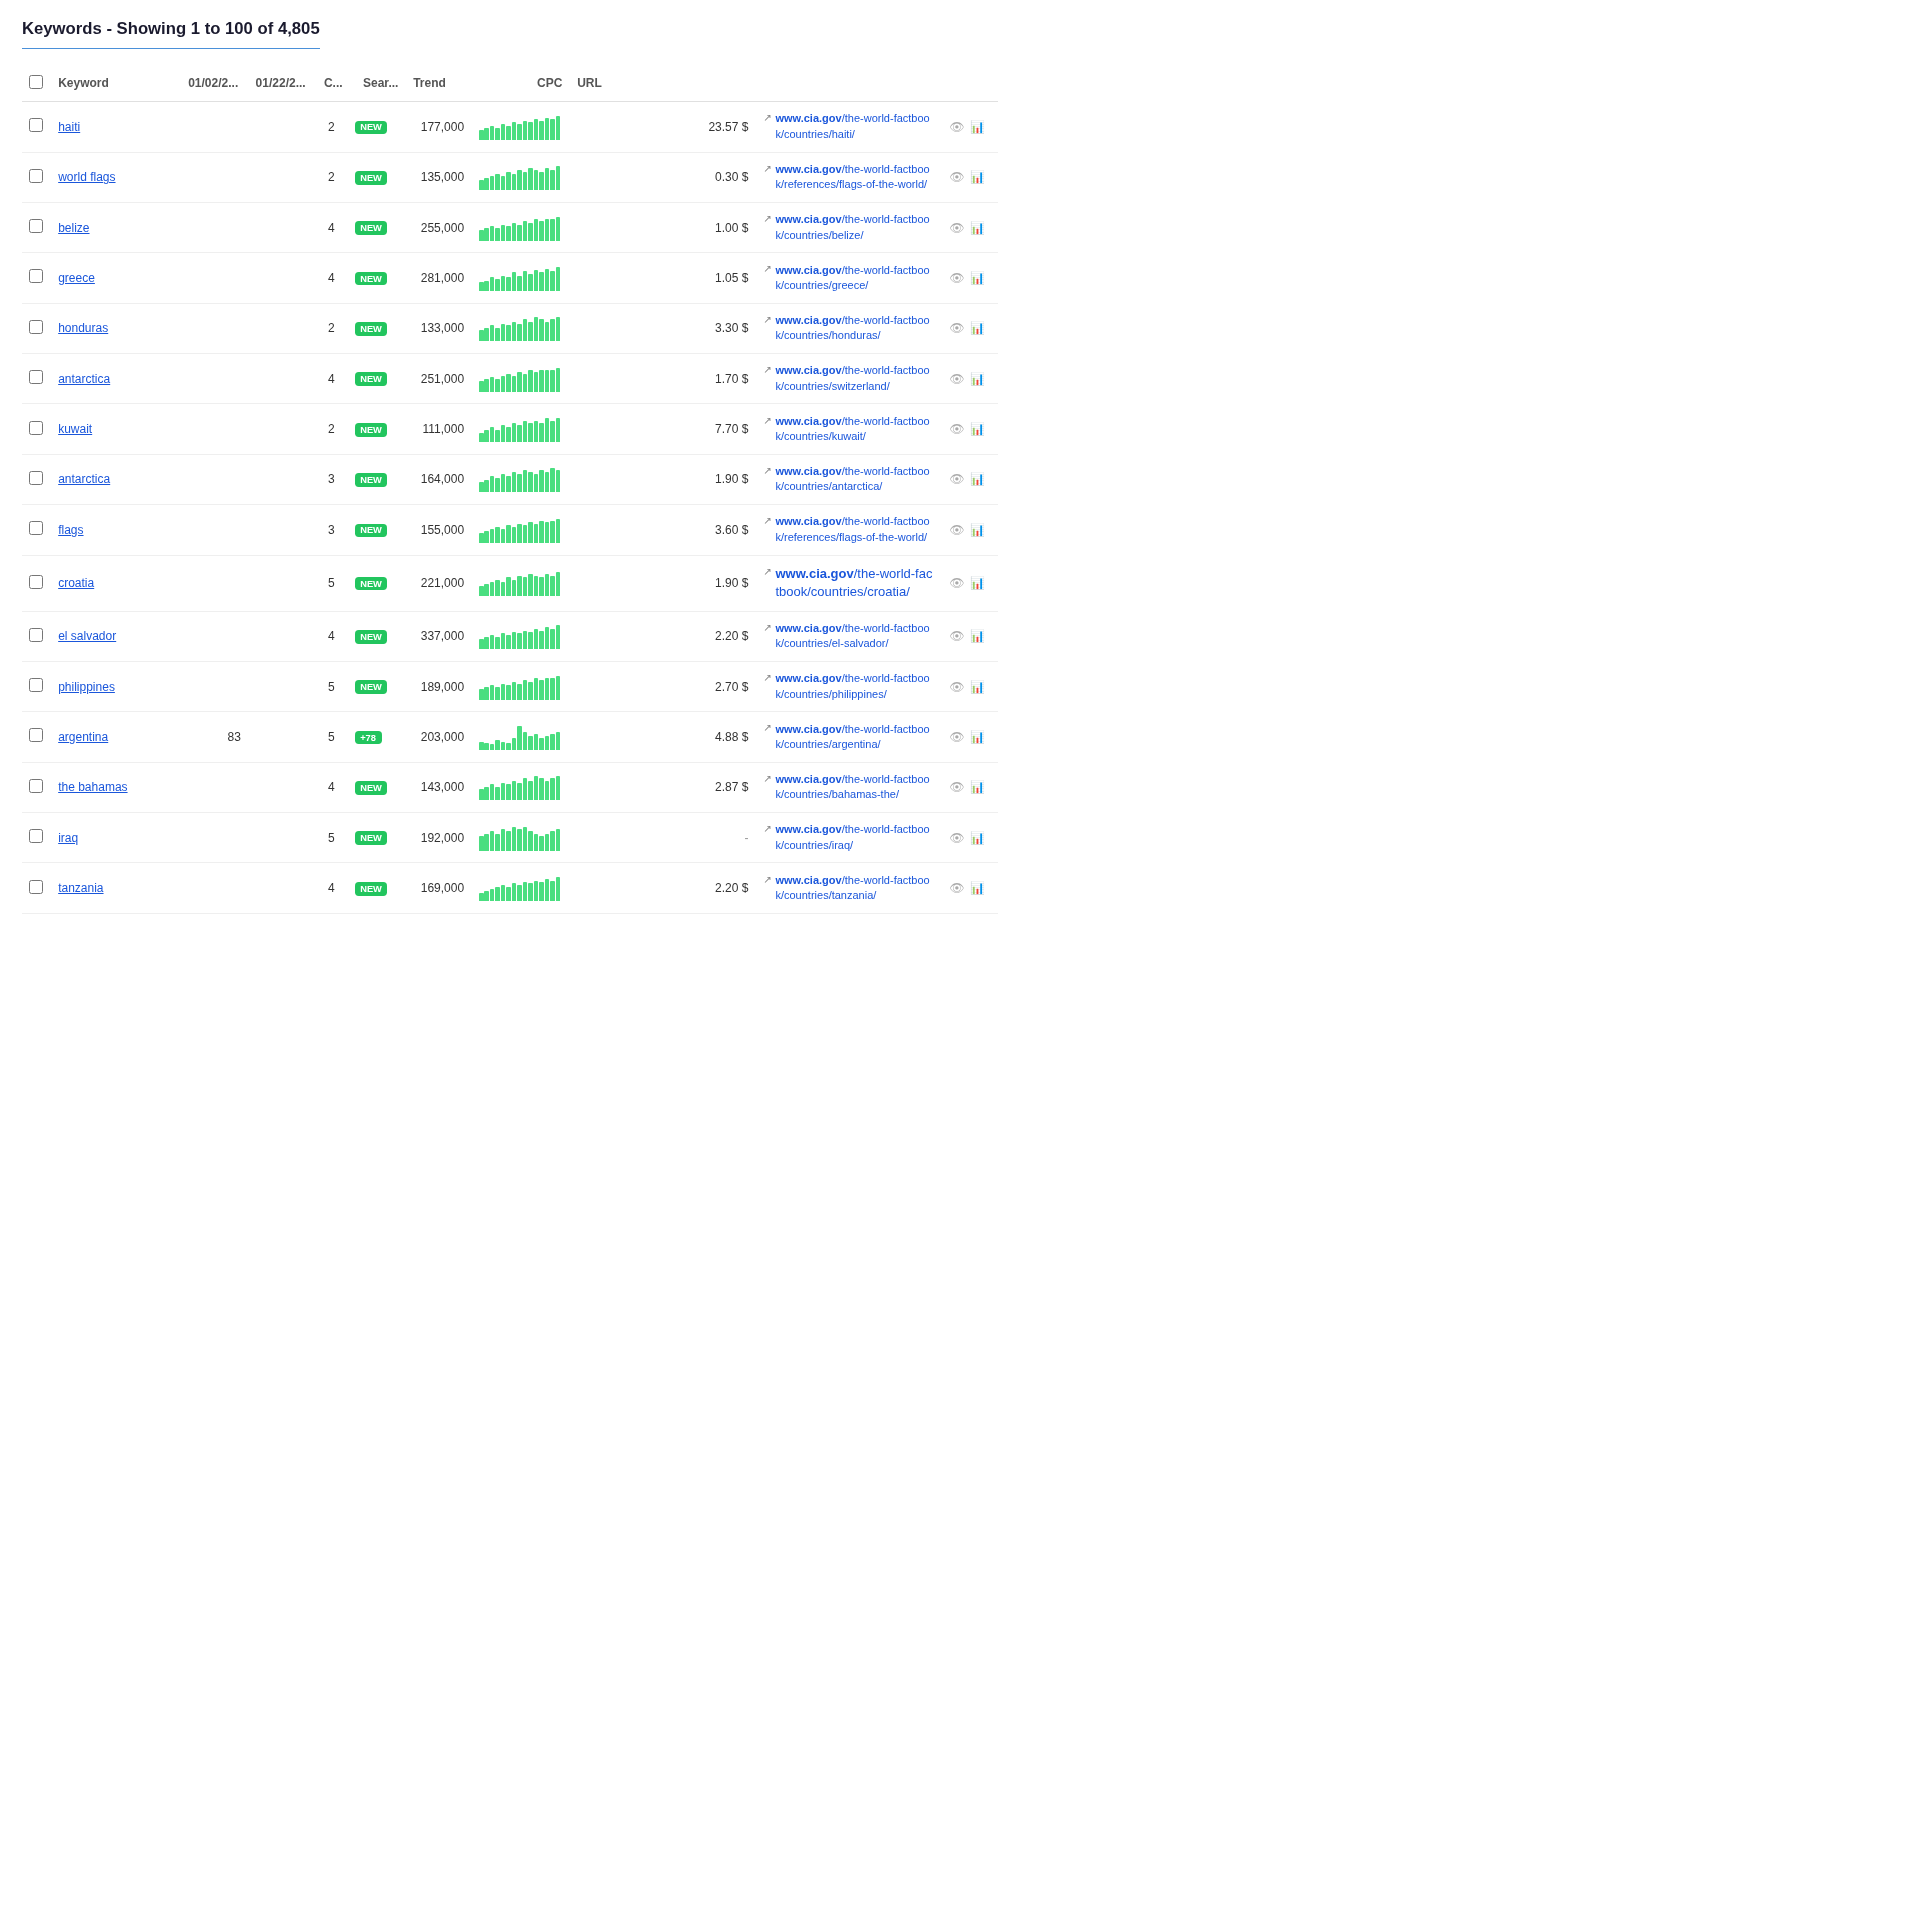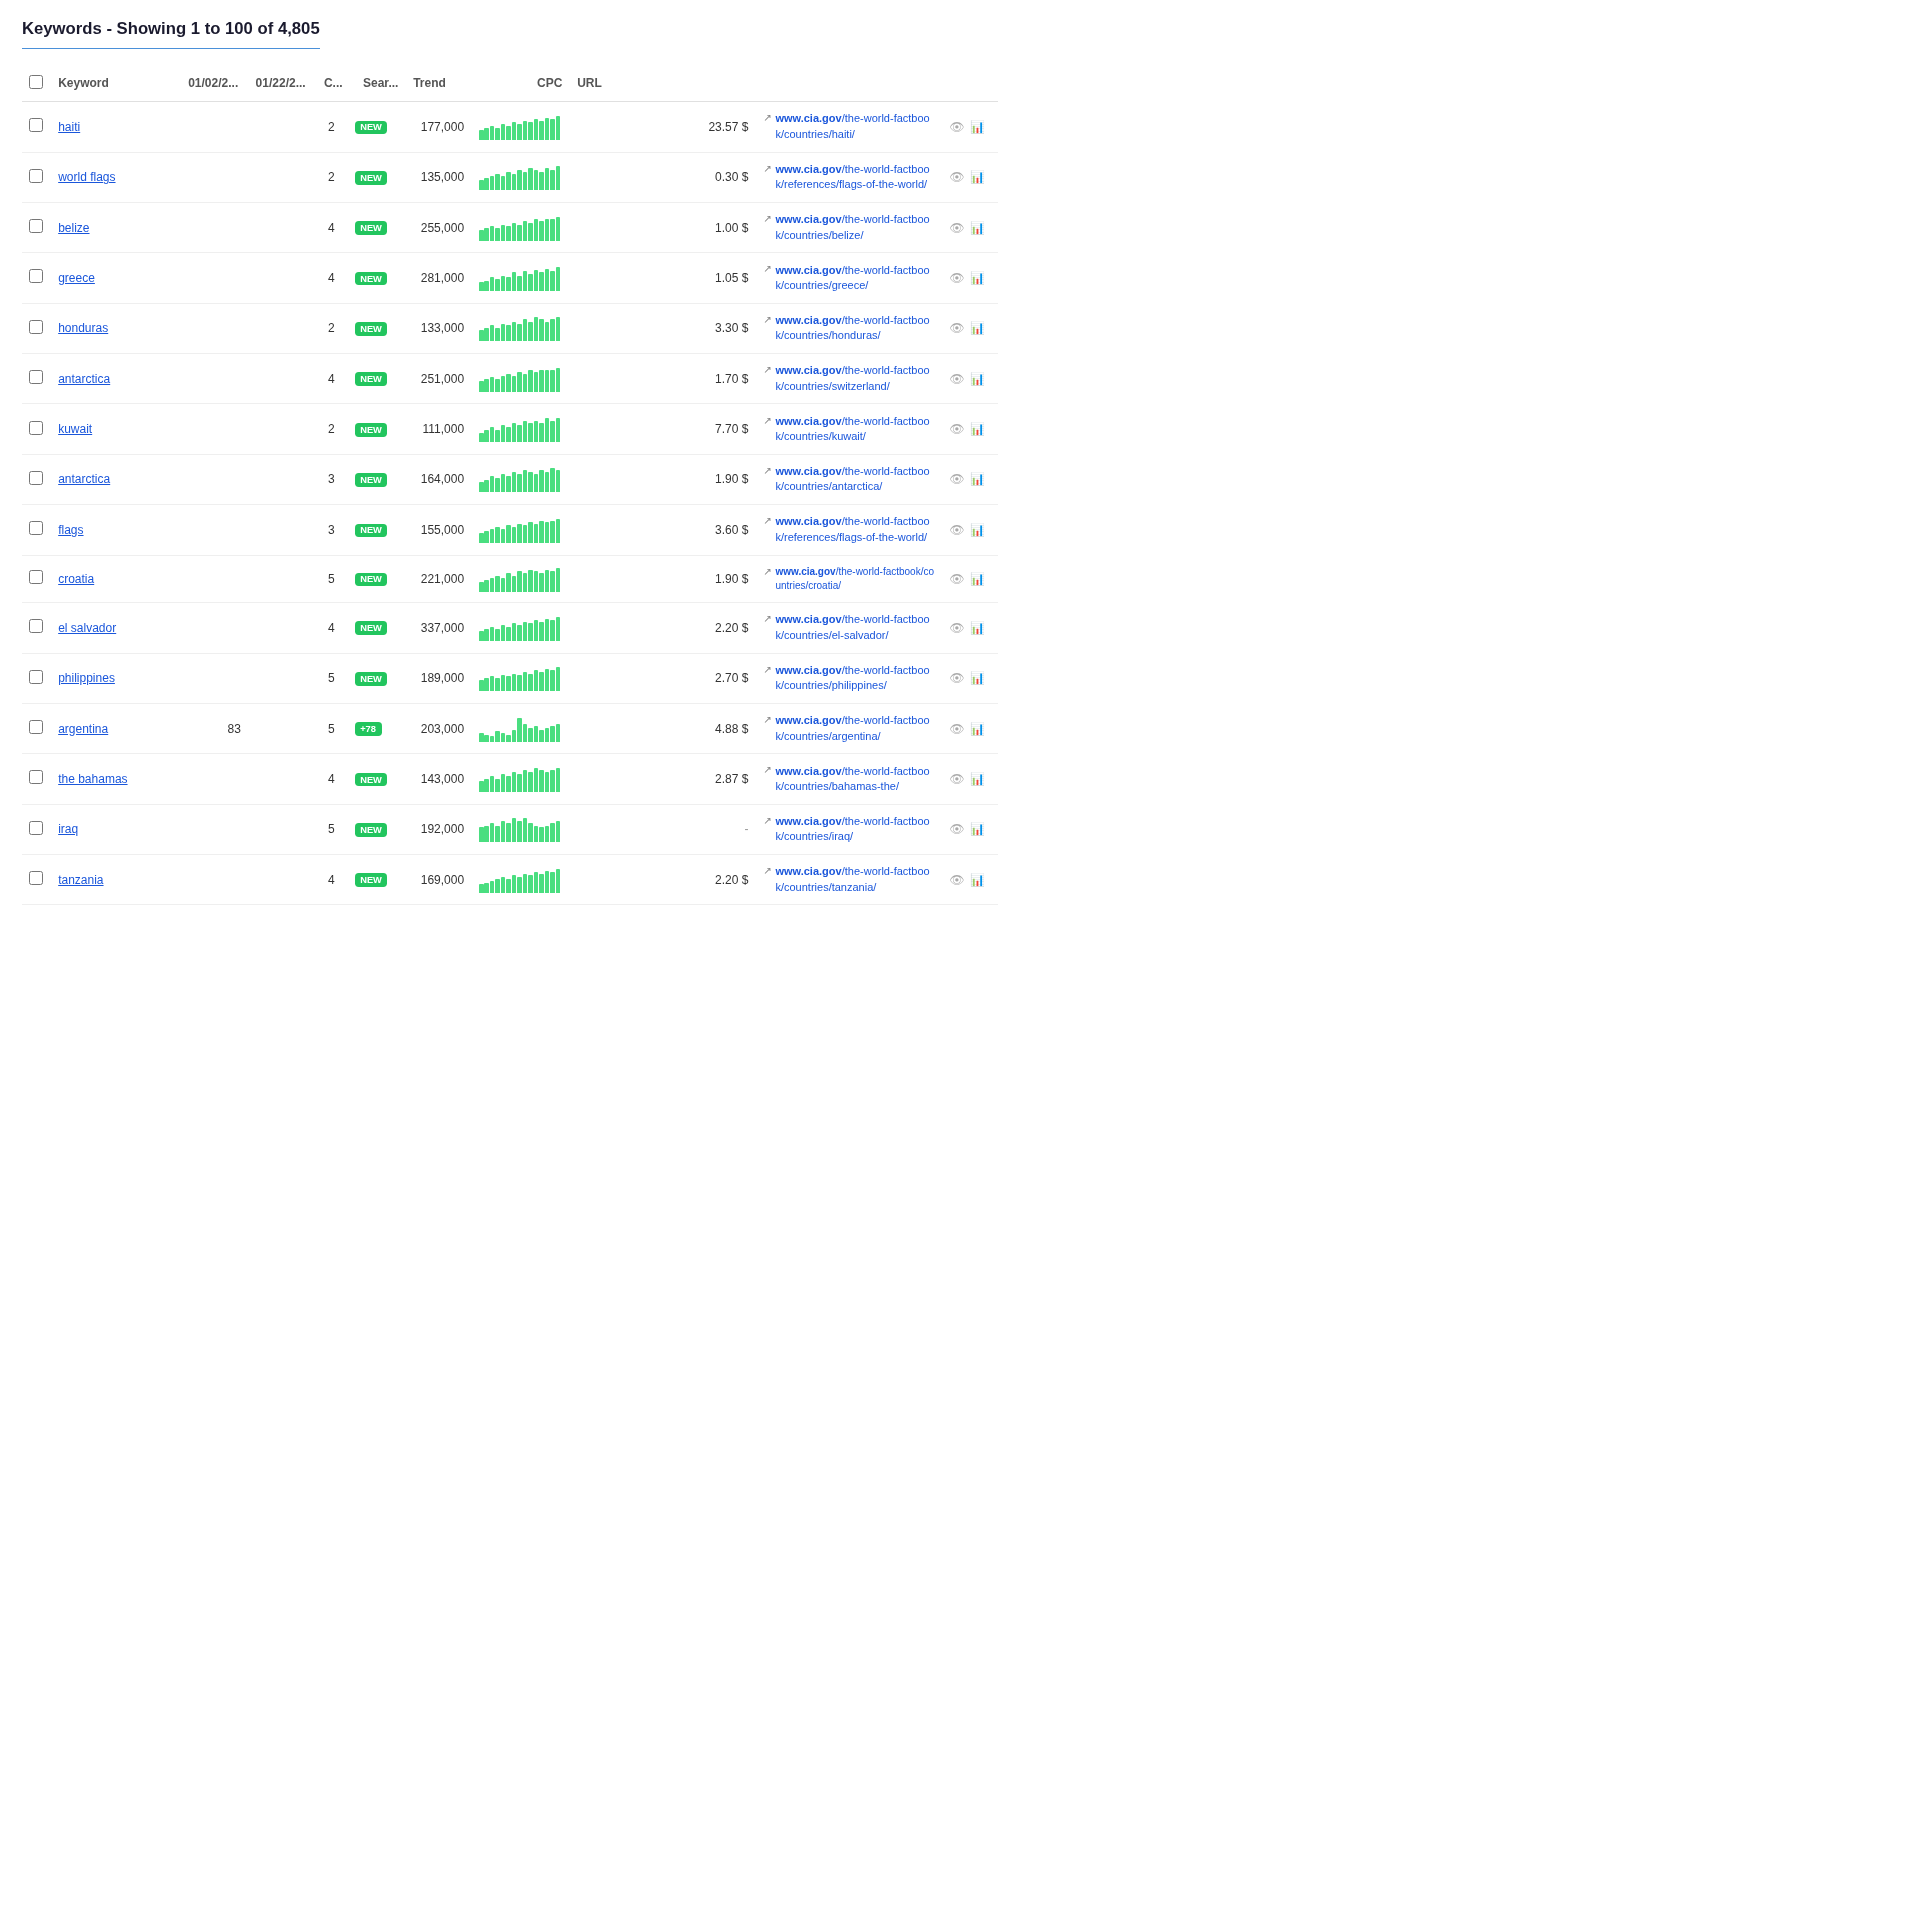--- a/index.html
+++ b/index.html
@@ -504,21 +504,21 @@
               <div class="trend-bar" style="height: 18.6px;"></div>
               <div class="trend-bar" style="height: 22px;"></div>
               <div class="trend-bar" style="height: 20.4px;"></div>
               <div class="trend-bar" style="height: 24px;"></div>
             </div>
           </td>
           <td class="col-cpc cpc-val">1.90 $</td>
           <td class="col-url">
             <span class="url-link">
               <span class="url-icon" style="font-size: 10.2px; color: rgb(136, 136, 136);">↗</span>
-              <span style="color: rgb(26, 86, 219); font-size: 10px; line-height: 1.4;"><strong>www.cia.gov</strong>/the-world-factbook/countries/croatia/</span>
+              <span style="color: rgb(26, 86, 219); font-size: 13px; line-height: 1.4;"><strong>www.cia.gov</strong>/the-world-factbook/countries/croatia/</span>
             </span>
           </td>
           <td class="col-actions" style="white-space: nowrap;"><span class="action-icon" style="font-size: 12px;">👁</span><span class="action-icon" style="font-size: 12px;">📊</span></td>
         </tr>
         <tr>
           <td class="col-check"><input type="checkbox" style=""></td>
           <td class="col-keyword"><span class="keyword-link">el salvador</span></td>
           <td class="col-date position-val"></td>
           <td class="col-date"></td>
           <td class="col-c"><span style="margin-right: 3.7px;">4</span></td>

